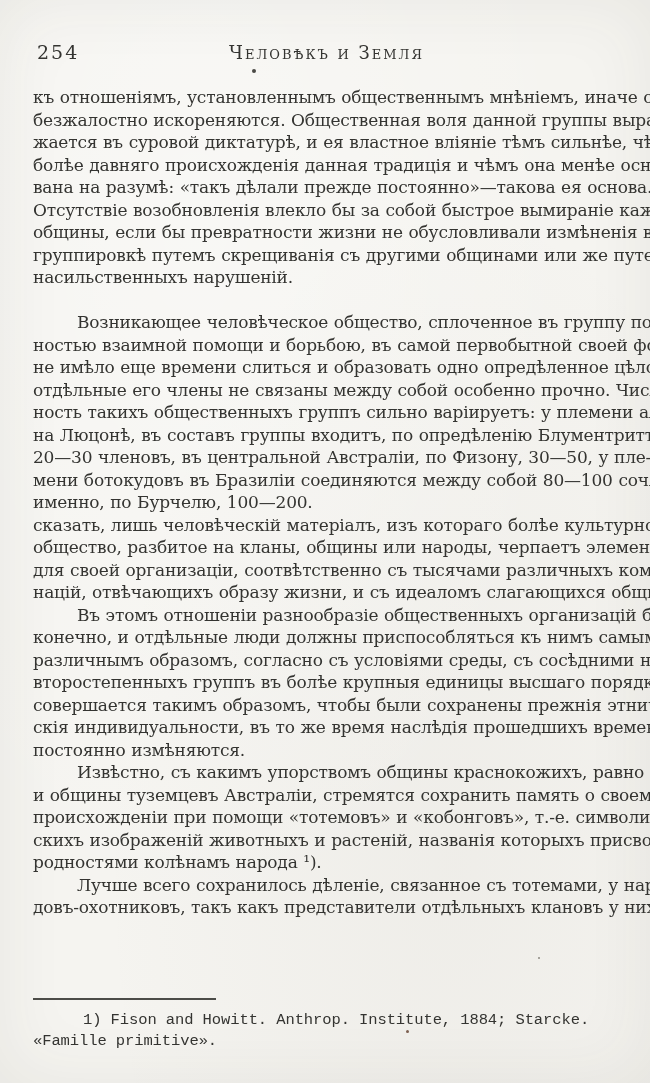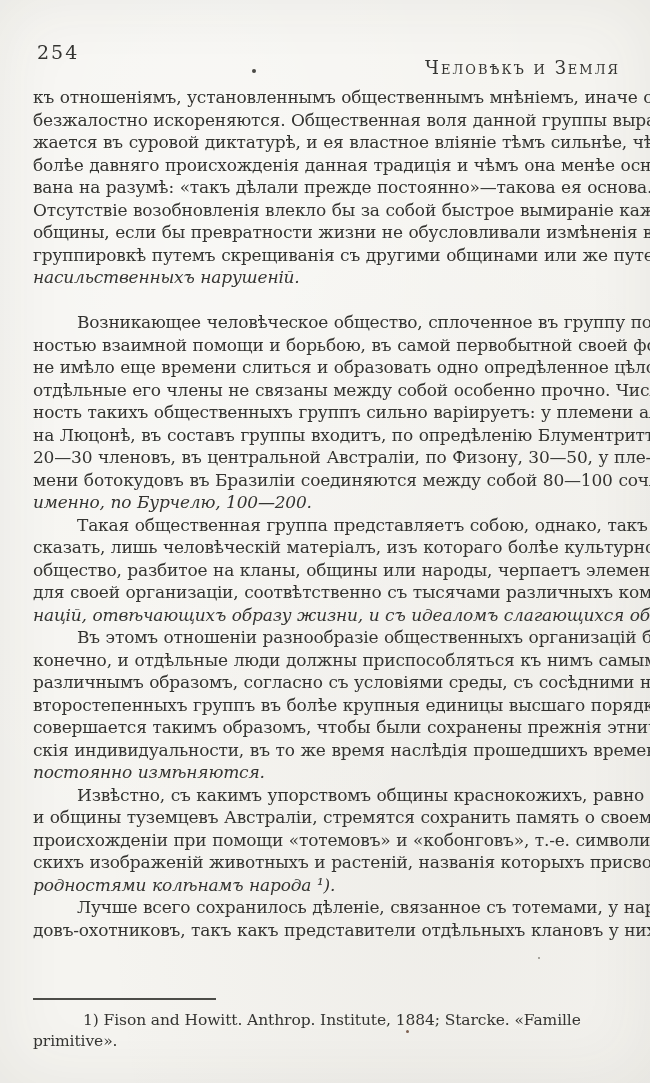--- a/index.html
+++ b/index.html
@@ -35,25 +35,24 @@
     left: 4px;
     top: 1px;
     font-size: 19px;
     letter-spacing: 2px;
   }
   .running-head {
     position: absolute;
     left: 0;
     right: 0;
     top: 2px;
-    text-align: right;
+    text-align: center;
     font-variant: small-caps;
     font-size: 18px;
     letter-spacing: 2px;
-    margin-top: 15px;
   }
 
   
   .body-text {
     position: absolute;
     top: 86px;
     left: 33px;
     width: 586px;
     font-size: 17px;
     line-height: 22.5px;
@@ -61,21 +60,20 @@
     word-spacing: 0.5px;
   }
   .line {
     height: 22.5px;
     white-space: nowrap;
     text-align: justify;
     text-align-last: justify;
   }
   .line.para-end {
     text-align-last: left;
-    font-style: italic;
   }
   .line.indent {
     padding-left: 44px;
   }
   .line.gap-before {
     margin-top: 22.5px;
   }
 
   
   .footnote-rule {
@@ -88,20 +86,21 @@
   }
   .footnote {
     position: absolute;
     top: 1010px;
     left: 33px;
     width: 586px;
     font-size: 15.5px;
     line-height: 21px;
     text-indent: 50px;
     letter-spacing: -0.1px;
+    font-family: Liberation Mono, monospace;
   }
 
   
   .speck { position: absolute; border-radius: 50%; }
   .speck-a { left: 252px; top: 69px;  width: 4px; height: 4px; background: #4a4944; }
   .speck-b { left: 406px; top: 1030px; width: 3px; height: 3px; background: #7c5f50; }
   .speck-c { left: 538px; top: 957px;  width: 2px; height: 2px; background: #8d8a82; }
 </style>
 </head>
 <body>
@@ -125,21 +124,20 @@
       <div class="line para-end">насильственныхъ нарушеній.</div>
       <div class="line indent gap-before">Возникающее человѣческое общество, сплоченное въ группу потреб-</div>
       <div class="line">ностью взаимной помощи и борьбою, въ самой первобытной своей формѣ</div>
       <div class="line">не имѣло еще времени слиться и образовать одно опредѣленное цѣлое,—</div>
       <div class="line">отдѣльные его члены не связаны между собой особенно прочно. Числен-</div>
       <div class="line">ность такихъ общественныхъ группъ сильно варіируетъ: у племени альта,</div>
       <div class="line">на Люцонѣ, въ составъ группы входитъ, по опредѣленію Блументритта,</div>
       <div class="line">20—30 членовъ, въ центральной Австраліи, по Физону, 30—50, у пле-</div>
       <div class="line">мени ботокудовъ въ Бразиліи соединяются между собой 80—100 сочле-</div>
       <div class="line para-end">именно, по Бурчелю, 100—200.</div>
-      <div class="line indent">Такая общественная группа представляетъ собою, однако, такъ</div>
       <div class="line">сказать, лишь человѣческій матеріалъ, изъ котораго болѣе культурное</div>
       <div class="line">общество, разбитое на кланы, общины или народы, черпаетъ элементы</div>
       <div class="line">для своей организаціи, соотвѣтственно съ тысячами различныхъ комби-</div>
       <div class="line para-end">націй, отвѣчающихъ образу жизни, и съ идеаломъ слагающихся общинъ.</div>
       <div class="line indent">Въ этомъ отношеніи разнообразіе общественныхъ организацій без-</div>
       <div class="line">конечно, и отдѣльные люди должны приспособляться къ нимъ самымъ</div>
       <div class="line">различнымъ образомъ, согласно съ условіями среды, съ сосѣдними на-</div>
       <div class="line">второстепенныхъ группъ въ болѣе крупныя единицы высшаго порядка</div>
       <div class="line">совершается такимъ образомъ, чтобы были сохранены прежнія этниче-</div>
       <div class="line">скія индивидуальности, въ то же время наслѣдія прошедшихъ временъ</div>

